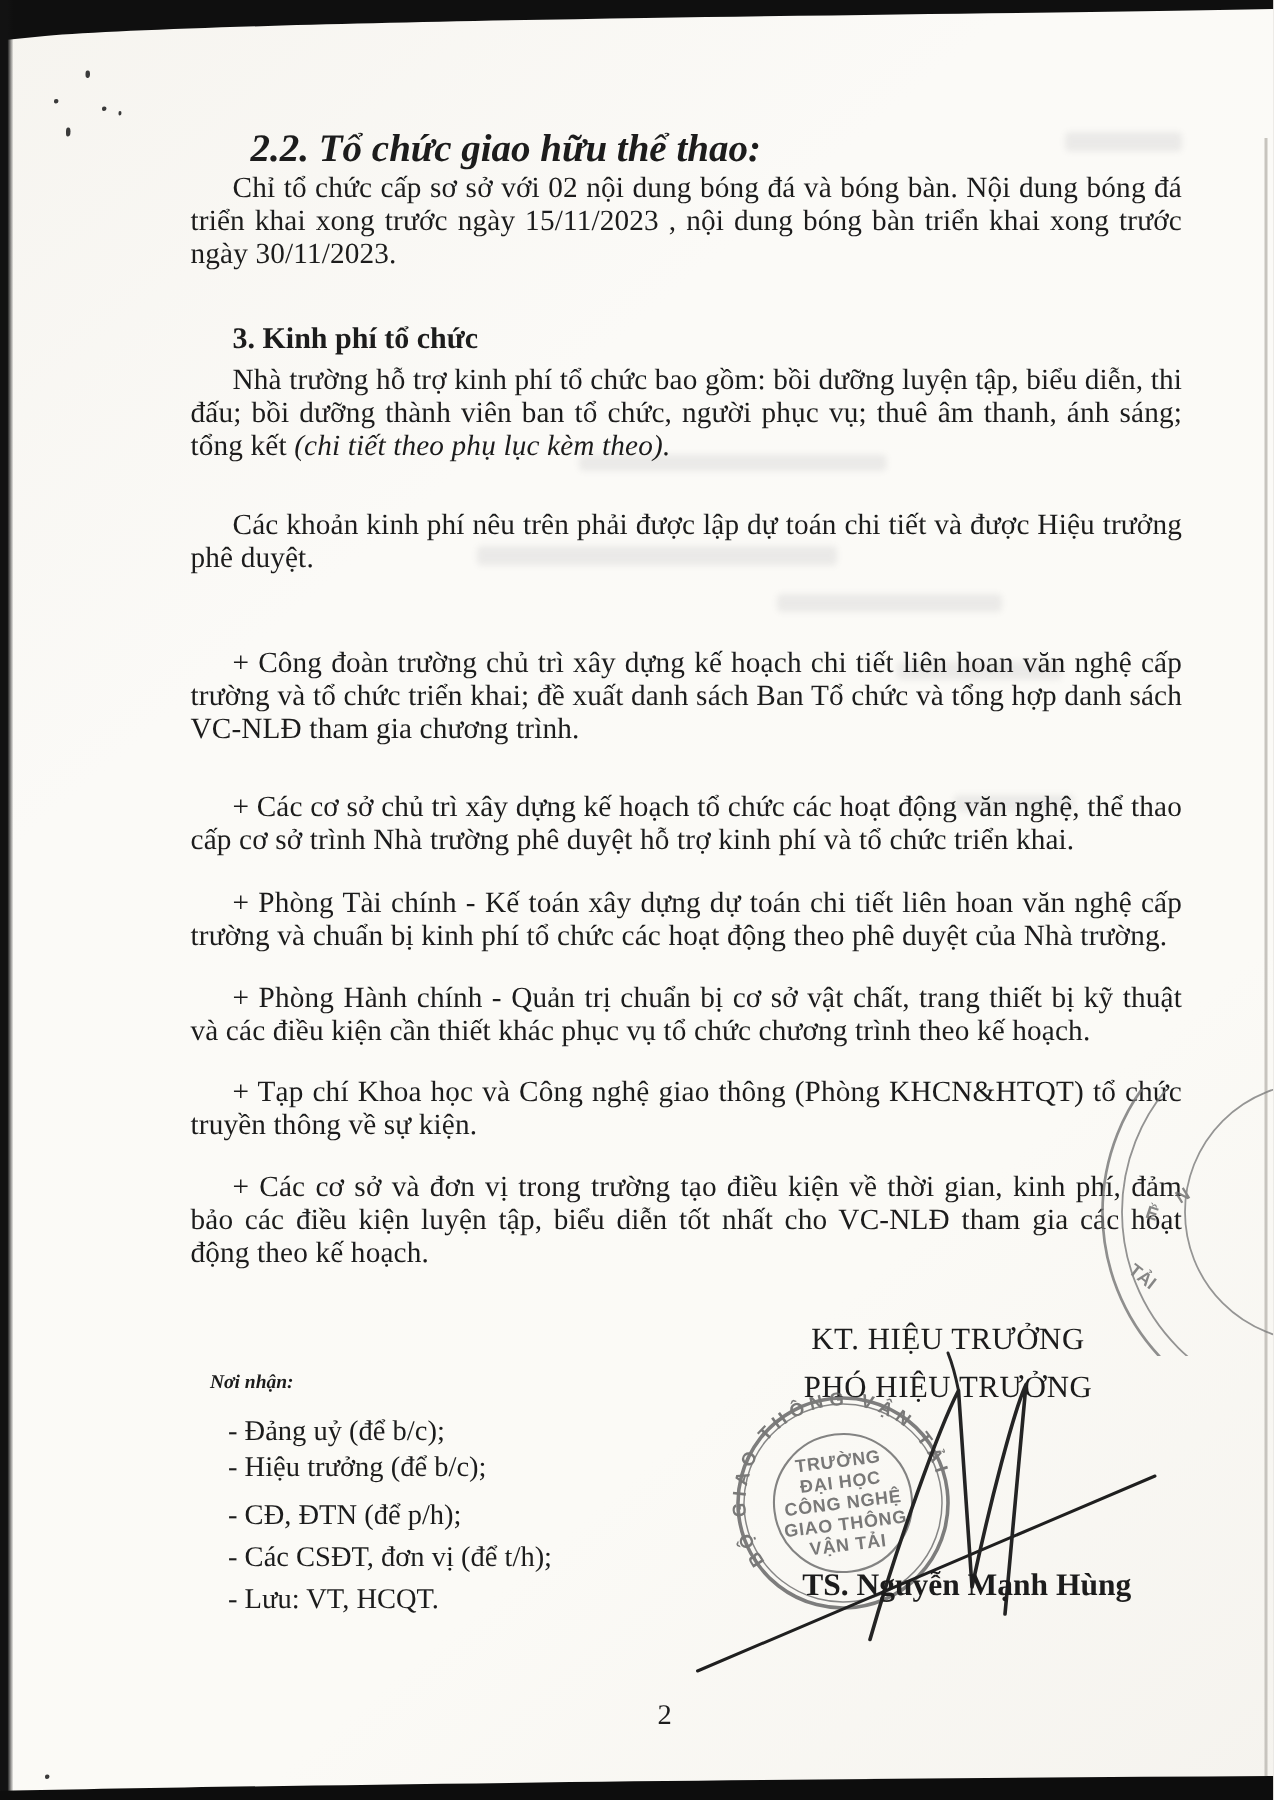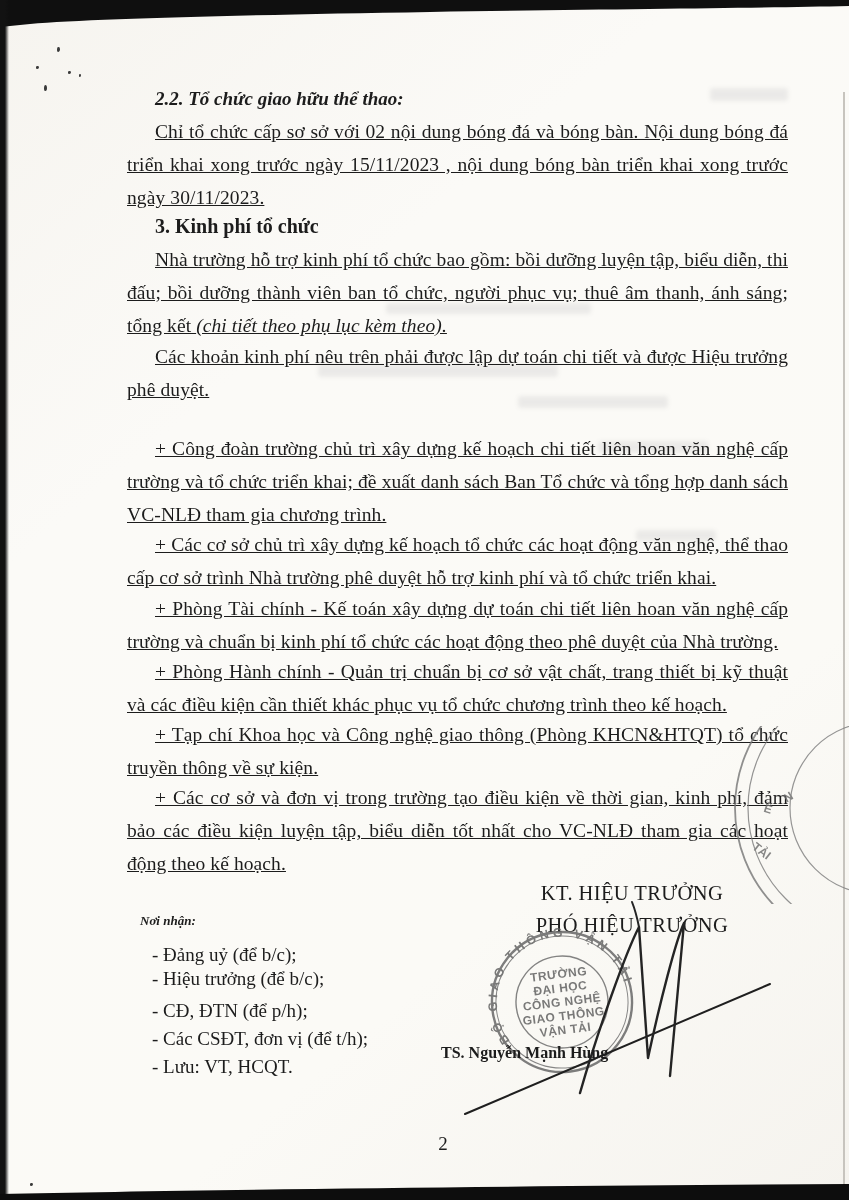--- a/index.html
+++ b/index.html
@@ -10,35 +10,34 @@
     color:#1c1c1c;
   }
   .edge-left{position:absolute;left:0;top:0;width:9px;height:1200px;
     background:linear-gradient(to right,#121212 55%,rgba(18,18,18,0));}
   .page-edge-line{position:absolute;left:843px;top:92px;width:2px;height:1092px;background:#c7c4be;}
   .speck{position:absolute;background:#3a3a3a;border-radius:50% 50% 60% 40%;}
   .smudge{position:absolute;background:#6b6b74;opacity:.11;filter:blur(2px);border-radius:3px;}
   
   .body-par{
     position:absolute;left:127px;width:661px;
-    font-size:19.5px;line-height:33px;text-align:justify;text-indent:28px;
+    font-size:19.5px;line-height:22px;text-align:justify;text-indent:28px;
     letter-spacing:.1px;
-    text-decoration:underline;
   }
   .heading{position:absolute;left:155px;font-size:20px;font-weight:bold;line-height:30px;}
-  .heading-italic{font-style:italic;font-size:19px;}
+  .heading-italic{font-style:italic;font-size:26px;margin-left:12px;}
   .italic{font-style:italic;}
   
   .recipients-title{position:absolute;left:140px;top:913px;font-weight:bold;font-style:italic;font-size:13px;}
   .recipient-item{position:absolute;left:152px;font-size:19px;line-height:28px;white-space:nowrap;}
   
   .sig-title{position:absolute;left:462px;width:340px;text-align:center;
     font-weight:normal;font-size:20.5px;letter-spacing:.4px;white-space:nowrap;}
-  .sig-name{position:absolute;left:441px;width:345px;text-align:left;
-    font-weight:bold;font-size:16px;white-space:nowrap;}
+  .sig-name{position:absolute;left:472px;width:345px;text-align:center;
+    font-weight:bold;font-size:21px;white-space:nowrap;}
   .page-number{position:absolute;left:430px;top:1133px;width:26px;text-align:center;font-size:19px;}
   
   .stamp-wrap{position:absolute;left:482px;top:922px;width:160px;height:160px;
     transform:rotate(-7deg);opacity:.82;}
   .stamp-center{
     position:absolute;left:0;top:0;width:160px;height:160px;
     display:flex;flex-direction:column;align-items:center;justify-content:center;
     font-family:"Liberation Sans","DejaVu Sans",sans-serif;
     font-size:12px;font-weight:bold;line-height:14px;color:#5d5d5d;
     letter-spacing:.5px;text-align:center;

